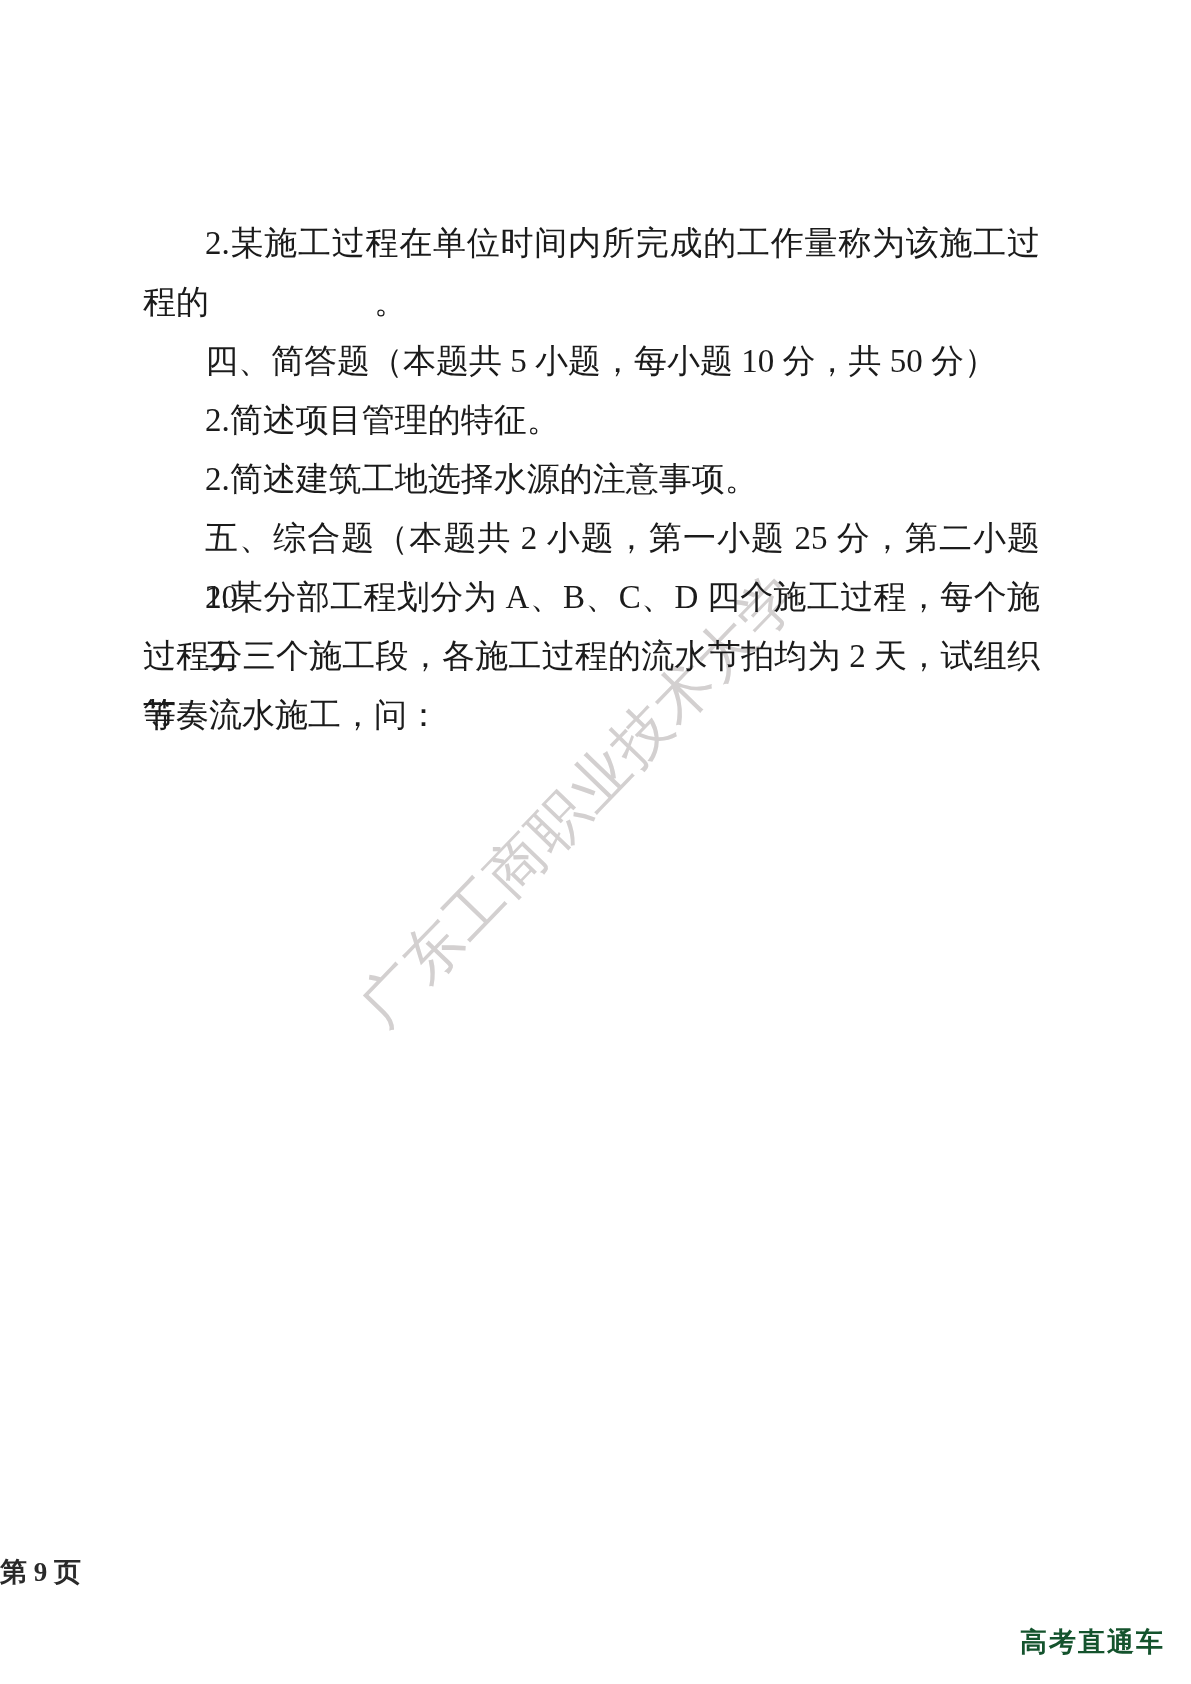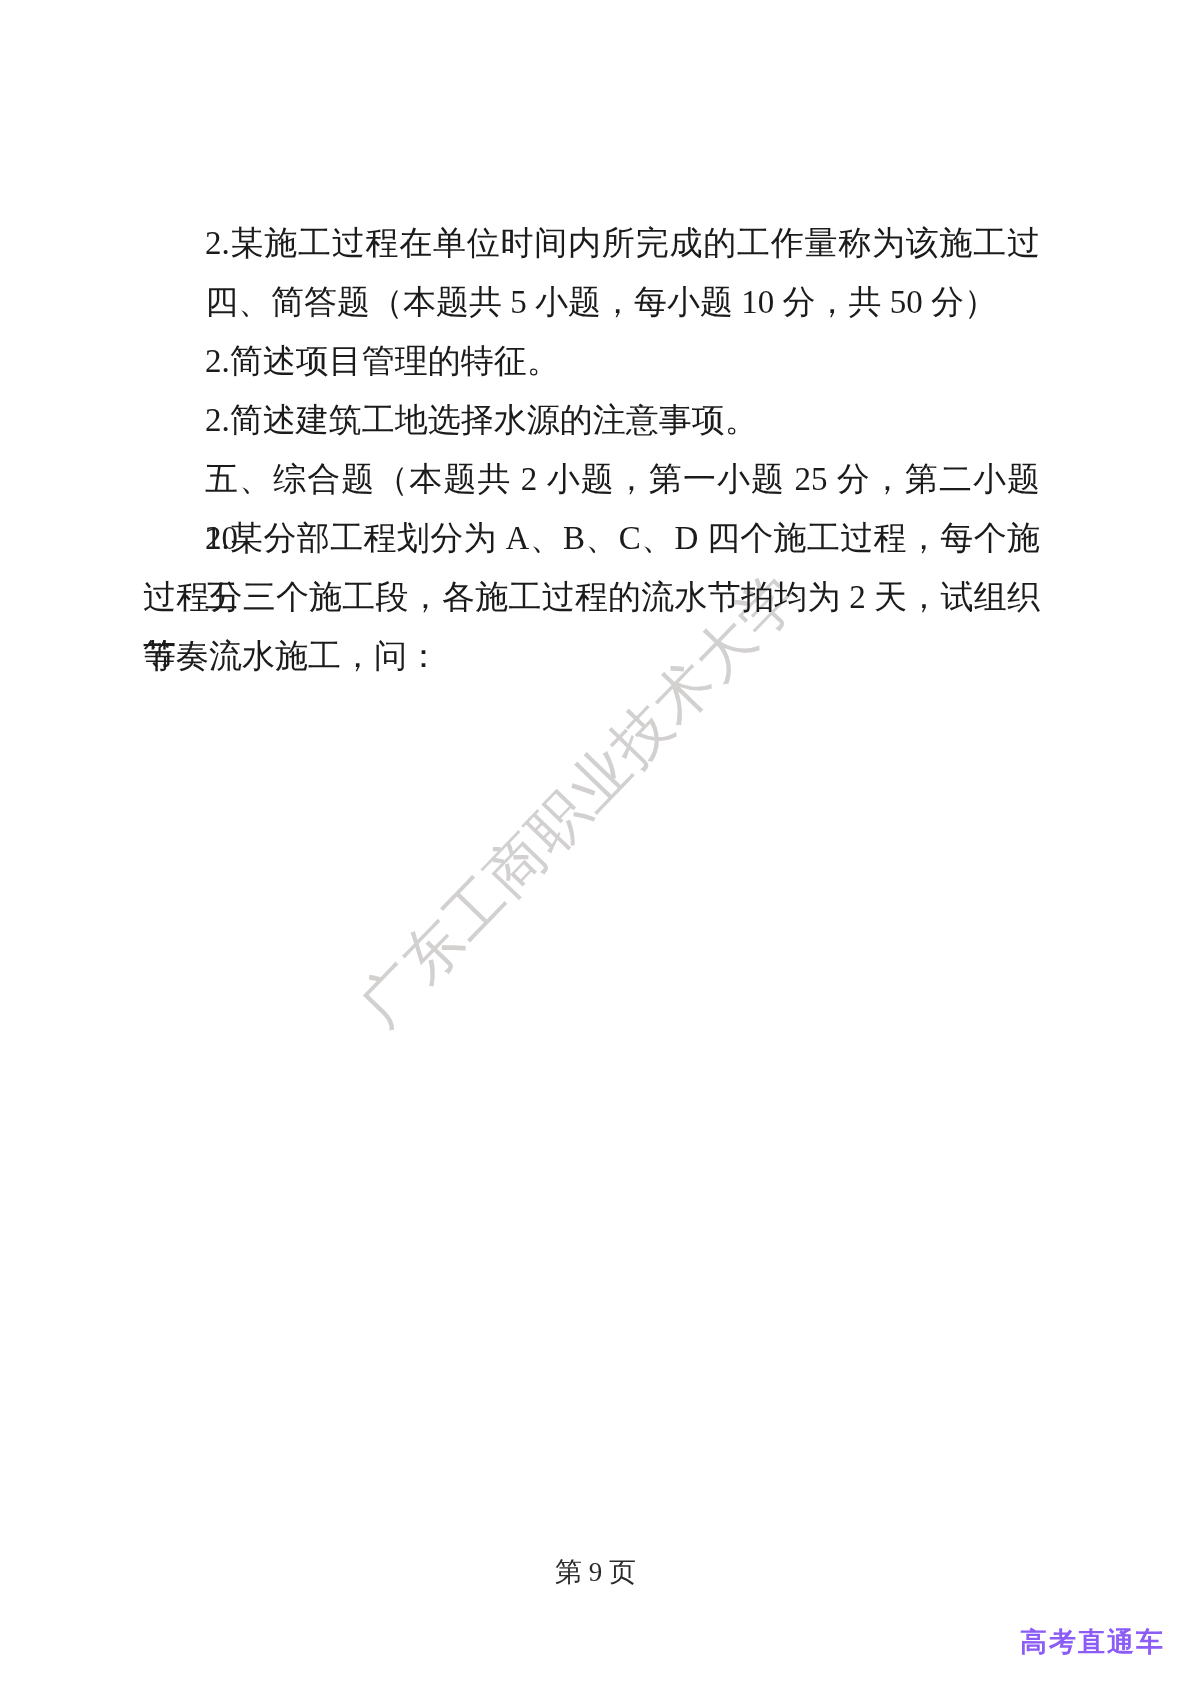--- a/index.html
+++ b/index.html
@@ -57,49 +57,51 @@
   .blank {
     display: inline-block;
     width: 165px;
     height: 1px;
   }
   .footer {
     position: absolute;
     left: 0;
     top: 1554px;
     width: 100%;
-    text-align: center;
+    text-align: left;
     font-size: 27px;
     color: #2a2a2a;
     z-index: 1;
+    font-weight: bold;
   }
   .wm-brand {
     position: absolute;
     right: 26px;
     top: 1624px;
     font-size: 27px;
     font-family: "Liberation Sans", "DejaVu Sans", sans-serif;
     font-weight: 600;
     letter-spacing: 2px;
-    color: #8b5cf6;
+    color: #14532d;
     z-index: 1;
     user-select: none;
   }
 </style>
 </head>
 <body>
 
 <div class="page">
 
   <div class="wm-uni">广东工商职业技术大学</div>
 
   <div class="content">
 
     <div class="line indent fill">2.某施工过程在单位时间内所完成的工作量称为该施工过</div>
 
+    <div class="line"><span>程的</span><span class="blank"></span><span>。</span></div>
 
     <div class="line indent">四、简答题（本题共 5 小题，每小题 10 分，共 50 分）</div>
 
     <div class="line indent">2.简述项目管理的特征。</div>
 
     <div class="line indent">2.简述建筑工地选择水源的注意事项。</div>
 
     <div class="line indent fill">五、综合题（本题共 2 小题，第一小题 25 分，第二小题 20</div>
 
 

